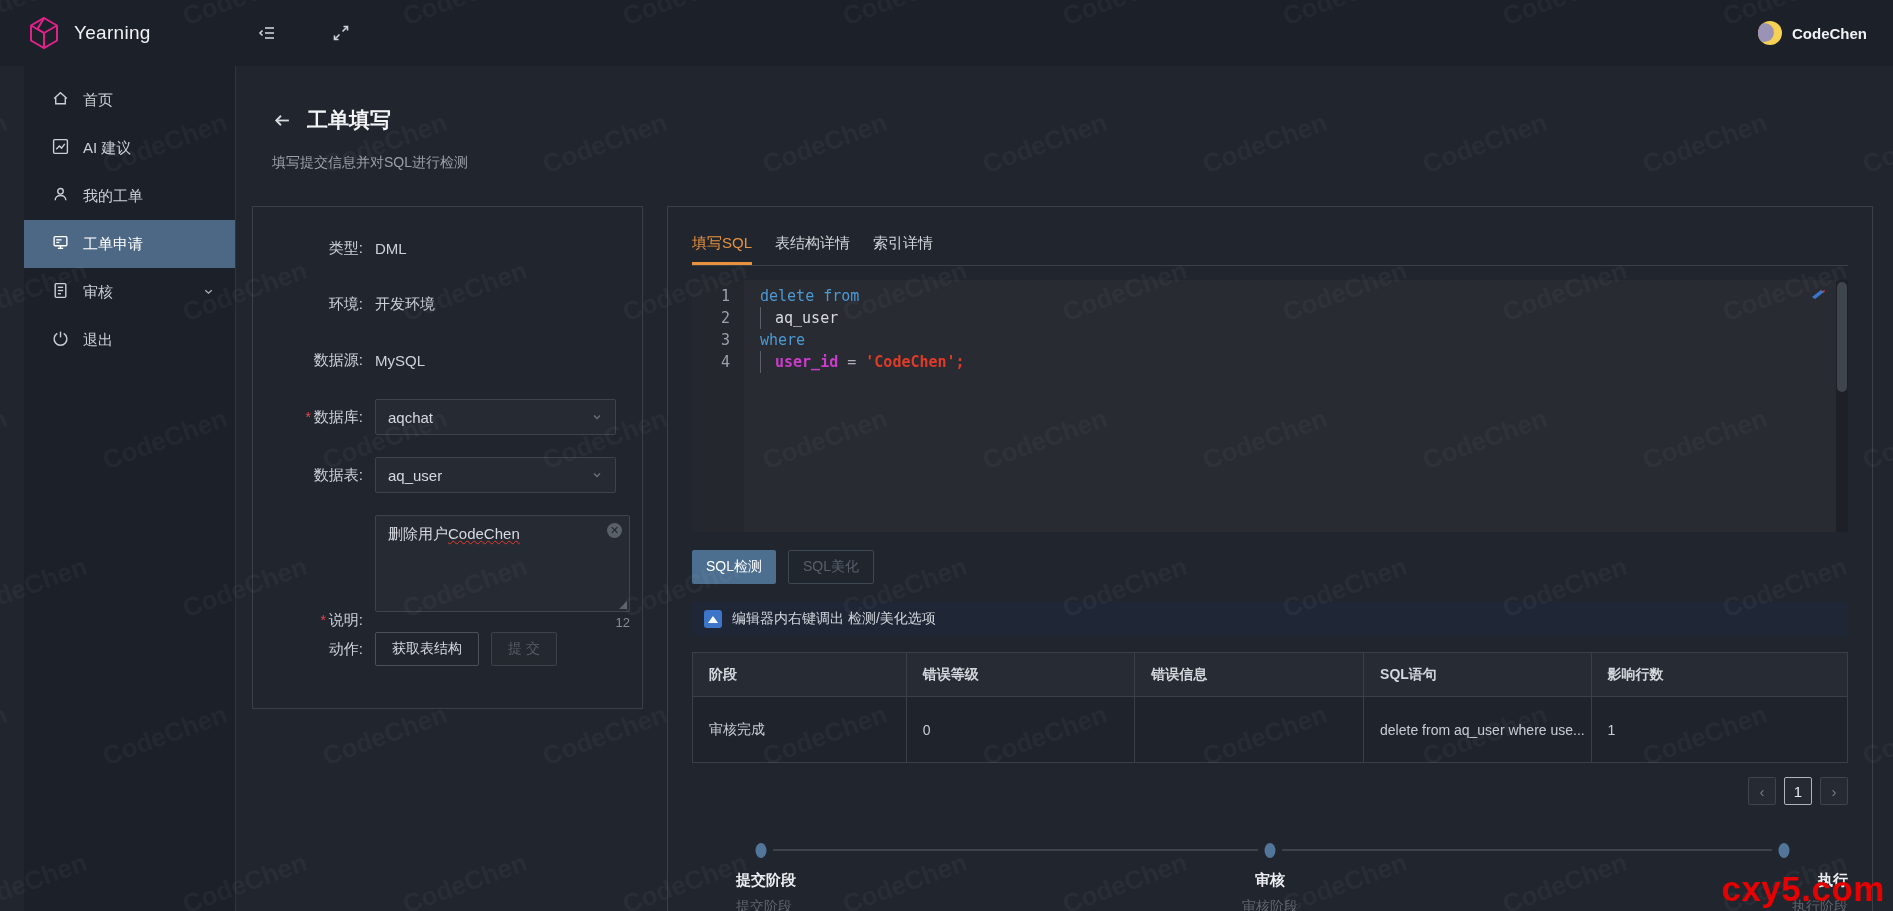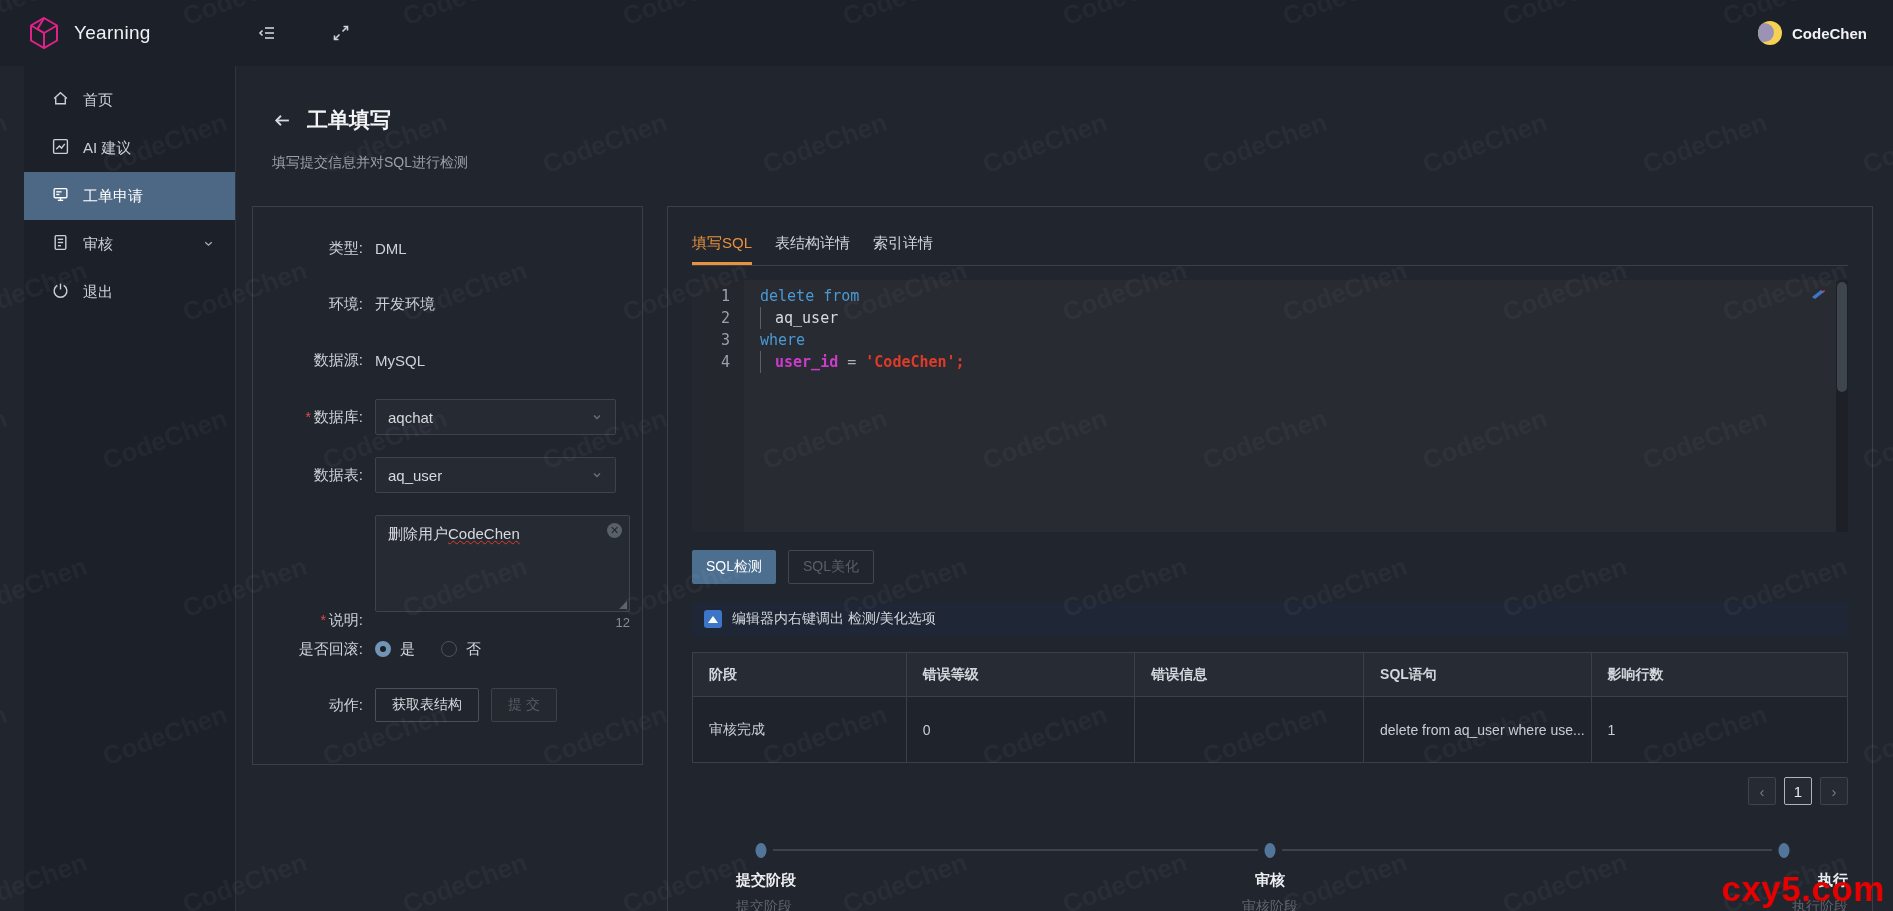--- a/index.html
+++ b/index.html
@@ -173,20 +173,27 @@
             </svg></span>
         <span>首页</span>
       </div>
       <div class="side-item">
         <span><svg width="17" height="17" viewBox="0 0 16 16" fill="none" stroke="currentColor" stroke-width="1.3">
               <rect x="1.5" y="1.5" width="13" height="13" rx="1"></rect>
               <polyline points="4,10.5 7,7.5 9,9.5 12,5.5"></polyline>
             </svg></span>
         <span>AI 建议</span>
       </div>
+      <div class="side-item">
+        <span><svg width="17" height="17" viewBox="0 0 16 16" fill="none" stroke="currentColor" stroke-width="1.3">
+              <circle cx="8" cy="5" r="2.6"></circle>
+              <path d="M3 13.5 c0-2.8 2.2-4.5 5-4.5 s5 1.7 5 4.5"></path>
+            </svg></span>
+        <span>我的工单</span>
+      </div>
       <div class="side-item active">
         <span><svg width="17" height="17" viewBox="0 0 16 16" fill="none" stroke="currentColor" stroke-width="1.3">
               <rect x="2" y="2.5" width="12" height="8.5" rx="1"></rect>
               <line x1="8" y1="11" x2="8" y2="13.5"></line>
               <line x1="5.5" y1="13.5" x2="10.5" y2="13.5"></line>
               <line x1="4" y1="5.5" x2="9" y2="5.5"></line>
               <line x1="4" y1="8" x2="7" y2="8"></line>
             </svg></span>
         <span>工单申请</span>
       </div>
@@ -260,33 +267,20 @@
           </div>
           <div class="f-row top" style="margin-bottom:2px;">
             <span class="f-label" style="padding-top:8px;"><i class="req" style="font-style:normal;">*</i><span>说明:</span></span>
             <div class="f-control">
               <div class="textarea">
                 <span>删除用户</span><span class="misspelled">CodeChen</span>
                 <span class="clear-icon">✕</span>
                 <span class="resize-handle"></span>
               </div>
               <div class="char-count">12</div>
-            </div>
-          </div>
-          <div class="f-row">
-            <span class="f-label">是否回滚:</span>
-            <div class="f-control radio-group">
-              <span class="radio-opt">
-                <span class="radio checked"></span>
-                <span>是</span>
-              </span>
-              <span class="radio-opt">
-                <span class="radio"></span>
-                <span>否</span>
-              </span>
             </div>
           </div>
           <div class="f-row" style="margin-bottom:0;">
             <span class="f-label">动作:</span>
             <div class="f-control action-buttons">
               <button class="btn">获取表结构</button>
               <button class="btn disabled">提 交</button>
             </div>
           </div>
         </section>

